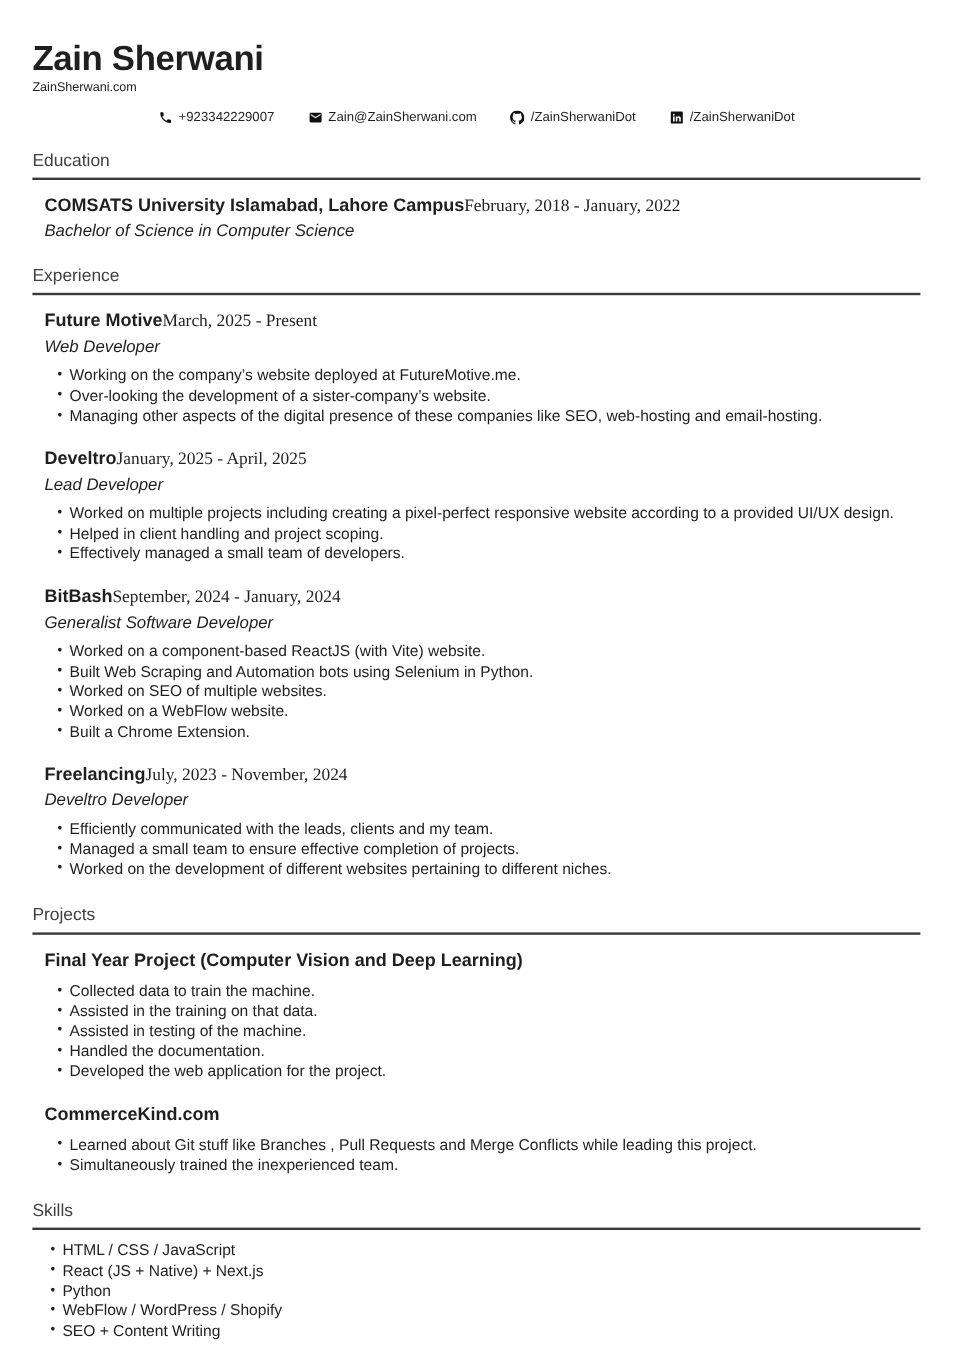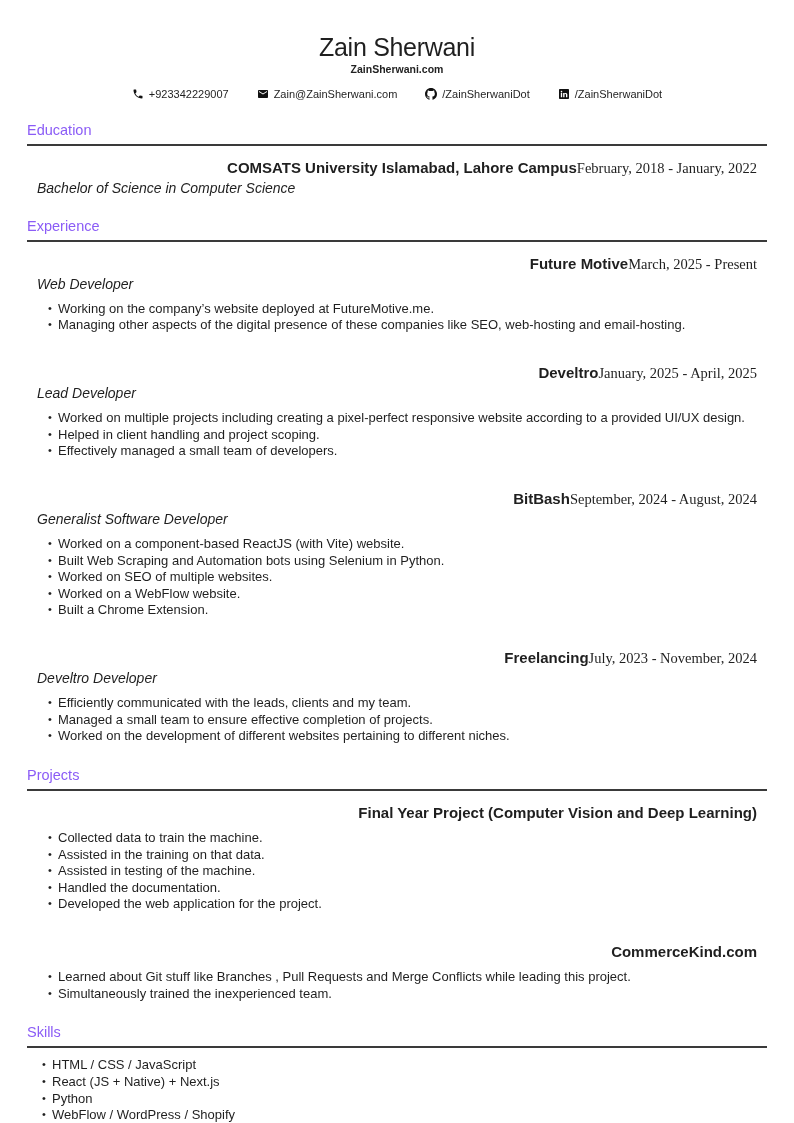--- a/index.html
+++ b/index.html
@@ -6,42 +6,42 @@
   html, body { background: #ffffff; }
   body {
     width: 794px; height: 1123px;
     font-family: "Liberation Sans", "DejaVu Sans", sans-serif;
     color: #1f1f1f;
     overflow: hidden;
   }
   .page { padding: 33px 27px 0 27px; }
 
   
-  .name { text-align: center; font-size: 25px; font-weight: 400; letter-spacing: -0.3px; line-height: 1.15; }
-  .website { text-align: center; font-size: 10.5px; margin-top: 1px; color: #222; font-weight: bold; }
+  .name { text-align: left; font-size: 29px; font-weight: 700; letter-spacing: -0.3px; line-height: 1.15; }
+  .website { font-size: 10.5px; margin-top: 1px; color: #222; }
   .contact-row {
     display: flex; justify-content: center; align-items: center;
     gap: 28px; margin-top: 13px; font-size: 11px;
   }
   .contact { display: flex; align-items: center; gap: 5px; }
   .contact .ico { display: inline-flex; width: 12px; height: 12px; }
   .contact .ico svg { width: 12px; height: 12px; fill: #111; display: block; }
 
   
   section { margin-top: 17px; }
   .section-title {
-    font-size: 14.5px; font-weight: 400; color: #8b5cf6;
+    font-size: 14.5px; font-weight: 400; color: #404040;
     padding: 2px 0 6px 0;
     border-bottom: 2px solid #3a3a3a;
     margin-top: 20px;
   }
   .entries { padding: 0 10px; }
   .entry { margin-top: 13px; }
-  .entry + .entry { margin-top: 30px; }
-  .entry-head { display: flex; justify-content: flex-end; align-items: baseline; }
+  .entry + .entry { margin-top: 19px; }
+  .entry-head { display: flex; justify-content: flex-start; align-items: baseline; }
   .entry-title { font-weight: 700; font-size: 15px; }
   .entry-date { font-size: 14.5px; font-weight: 400; white-space: nowrap; font-family: Liberation Serif, serif; }
   .entry-subtitle { font-style: italic; font-size: 14px; margin-top: 3px; }
 
   ul.bullets { list-style: none; margin-top: 9px; padding-left: 10px; }
   ul.bullets li {
     font-size: 13px; line-height: 1.28;
     position: relative; padding-left: 11px;
   }
   ul.bullets li::before {
@@ -113,41 +113,42 @@
     <div class="entries">
 
       <div class="entry">
         <div class="entry-head">
           <span class="entry-title">Future Motive</span>
           <span class="entry-date">March, 2025 - Present</span>
         </div>
         <div class="entry-subtitle">Web Developer</div>
         <ul class="bullets">
           <li>Working on the company’s website deployed at FutureMotive.me.</li>
+          <li>Over-looking the development of a sister-company’s website.</li>
           <li>Managing other aspects of the digital presence of these companies like SEO, web-hosting and email-hosting.</li>
         </ul>
       </div>
 
       <div class="entry">
         <div class="entry-head">
           <span class="entry-title">Develtro</span>
           <span class="entry-date">January, 2025 - April, 2025</span>
         </div>
         <div class="entry-subtitle">Lead Developer</div>
         <ul class="bullets">
           <li>Worked on multiple projects including creating a pixel-perfect responsive website according to a provided UI/UX design.</li>
           <li>Helped in client handling and project scoping.</li>
           <li>Effectively managed a small team of developers.</li>
         </ul>
       </div>
 
       <div class="entry">
         <div class="entry-head">
           <span class="entry-title">BitBash</span>
-          <span class="entry-date">September, 2024 - August, 2024</span>
+          <span class="entry-date">September, 2024 - January, 2024</span>
         </div>
         <div class="entry-subtitle">Generalist Software Developer</div>
         <ul class="bullets">
           <li>Worked on a component-based ReactJS (with Vite) website.</li>
           <li>Built Web Scraping and Automation bots using Selenium in Python.</li>
           <li>Worked on SEO of multiple websites.</li>
           <li>Worked on a WebFlow website.</li>
           <li>Built a Chrome Extension.</li>
         </ul>
       </div>

